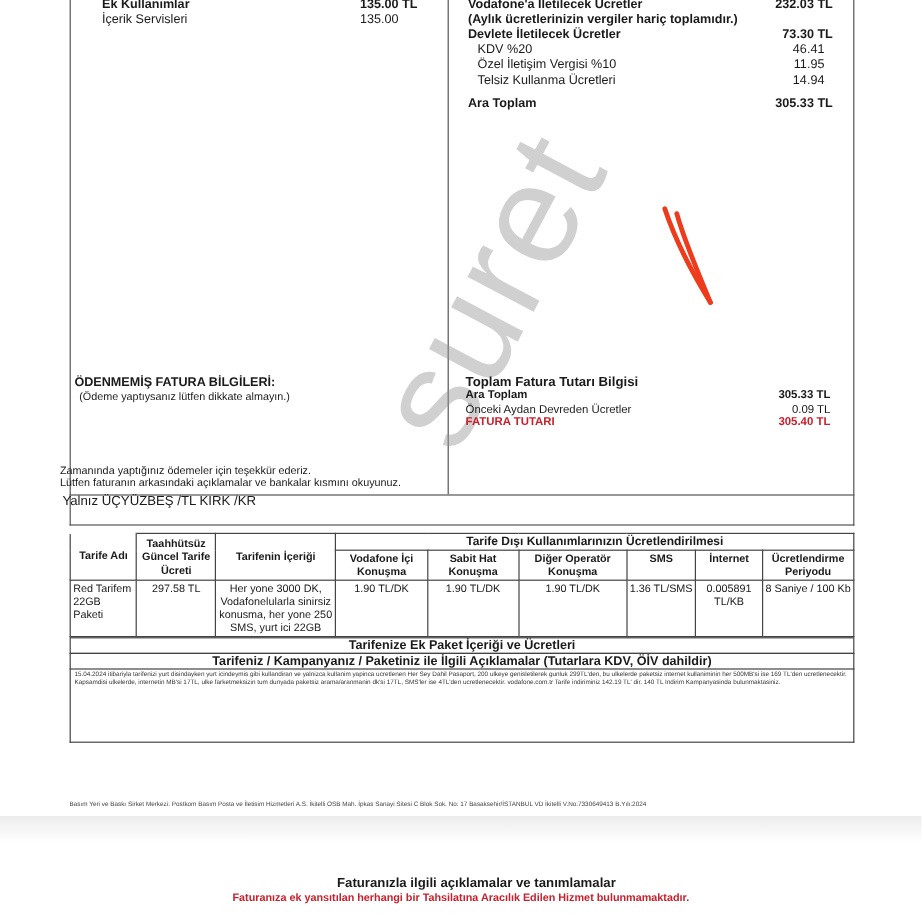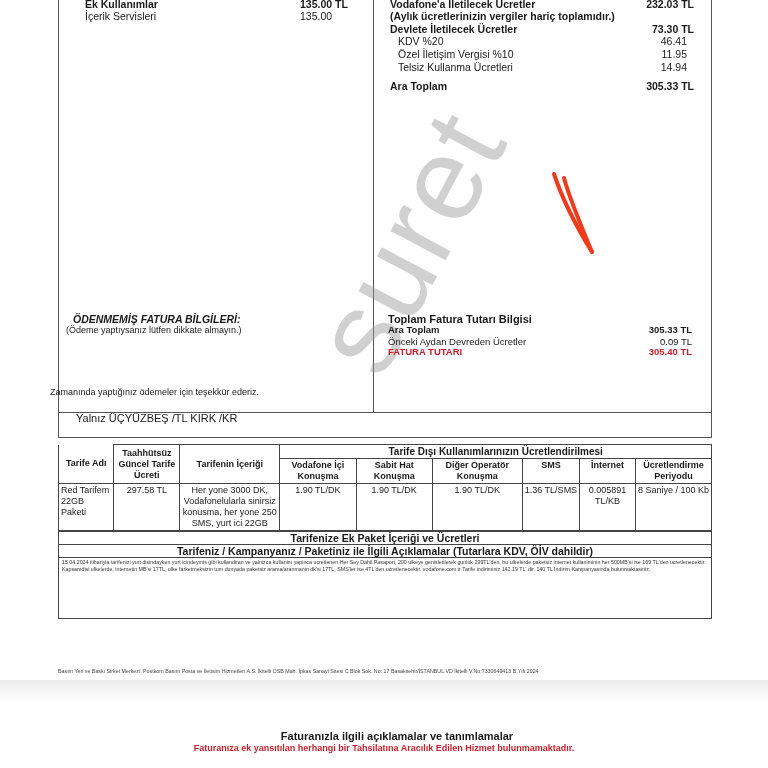--- a/index.html
+++ b/index.html
@@ -21,29 +21,29 @@
   .ek-label { left: 85px; top: -2px; }
   .ek-val { left: 300px; top: -2px; }
   .icerik-label { left: 85px; top: 10px; }
   .icerik-val { left: 300px; top: 10px; }
 
   
   .rl { left: 390px; }
   .rl2 { left: 398px; }
   .rv { right: 74px; text-align: right; }
 
-  .unpaid-title { left: 73px; top: 313px; font-size: 10.5px; font-weight: bold; font-style: italic; }
+  .unpaid-title { left: 62px; top: 313px; font-size: 10.5px; font-weight: bold; }
   .unpaid-sub { left: 66px; top: 324px; font-size: 9px; }
 
   .total-title { left: 388px; top: 313px; font-size: 11px; font-weight: bold; }
   .tl { left: 388px; font-size: 9.5px; }
   .tv { right: 76px; font-size: 9.5px; text-align: right; }
 
   .thanks { left: 50px; font-size: 9px; }
-  .yalniz { left: 76px; top: 412px; font-size: 11px; }
+  .yalniz { left: 52px; top: 412px; font-size: 11px; }
 
   
   .tariff { position: absolute; left: 58px; top: 444px; width: 654px; border-collapse: collapse; font-size: 9px; }
   .tariff th, .tariff td { border: 1px solid #444; text-align: center; vertical-align: top; padding: 1px 2px; line-height: 11px; }
   .tariff th { font-weight: bold; }
   .tariff .grp { font-size: 10px; padding: 1px; }
   .tariff .lbl-v { vertical-align: middle; }
 
   .bar { position: absolute; left: 58px; width: 654px; border: 1px solid #444; text-align: center; font-size: 10.5px; font-weight: bold; line-height: 12px; }
   .notes { position: absolute; left: 58px; top: 557px; width: 654px; height: 62px; border: 1px solid #444; border-top: none; padding: 2px 3px; font-size: 5.3px; line-height: 7px; color: #333; }
@@ -99,20 +99,21 @@
 
   <div class="row total-title">Toplam Fatura Tutarı Bilgisi</div>
   <div class="row b tl" style="top:324px">Ara Toplam</div>
   <div class="row b tv" style="top:324px">305.33 TL</div>
   <div class="row tl" style="top:336px">Önceki Aydan Devreden Ücretler</div>
   <div class="row tv" style="top:336px">0.09 TL</div>
   <div class="row b tl red" style="top:346px">FATURA TUTARI</div>
   <div class="row b tv red" style="top:346px">305.40 TL</div>
 
   <div class="row thanks" style="top:386px">Zamanında yaptığınız ödemeler için teşekkür ederiz.</div>
+  <div class="row thanks" style="top:396px">Lütfen faturanın arkasındaki açıklamalar ve bankalar kısmını okuyunuz.</div>
   <div class="row yalniz">Yalnız   ÜÇYÜZBEŞ /TL KIRK /KR</div>
 
   <table class="tariff">
     <colgroup>
       <col style="width:56px">
         <col style="width:66px">
         <col style="width:101px">
         <col style="width:77px">
         <col style="width:77px">
         <col style="width:91px">

